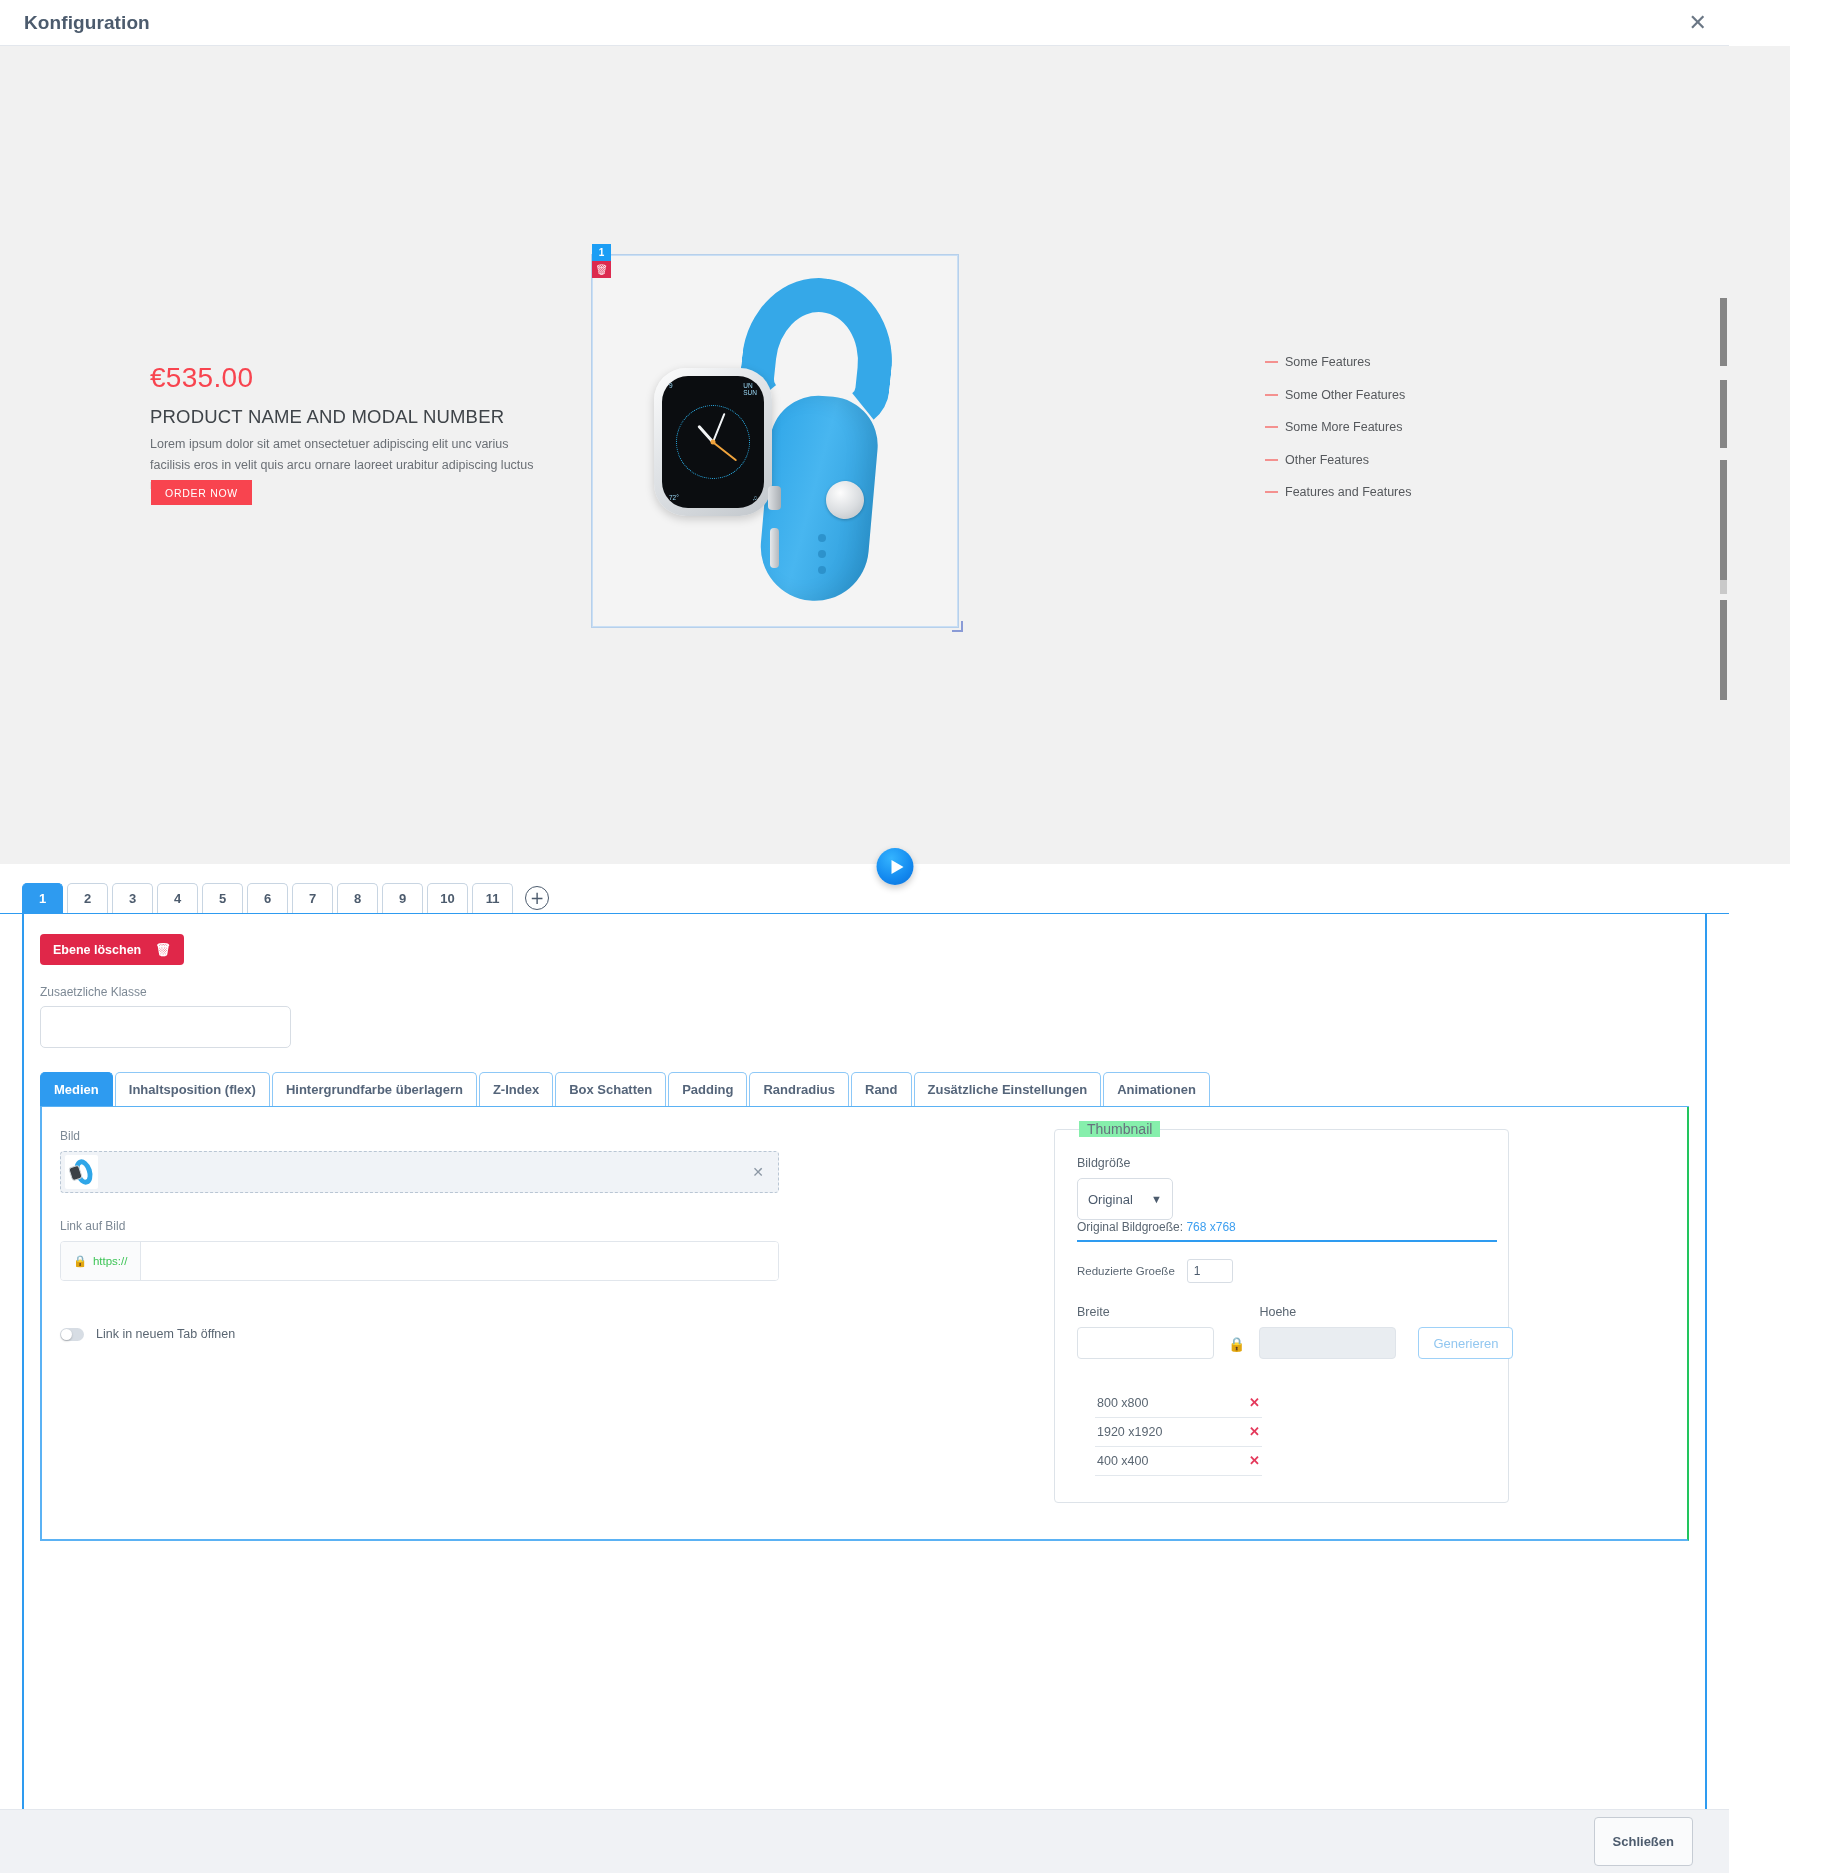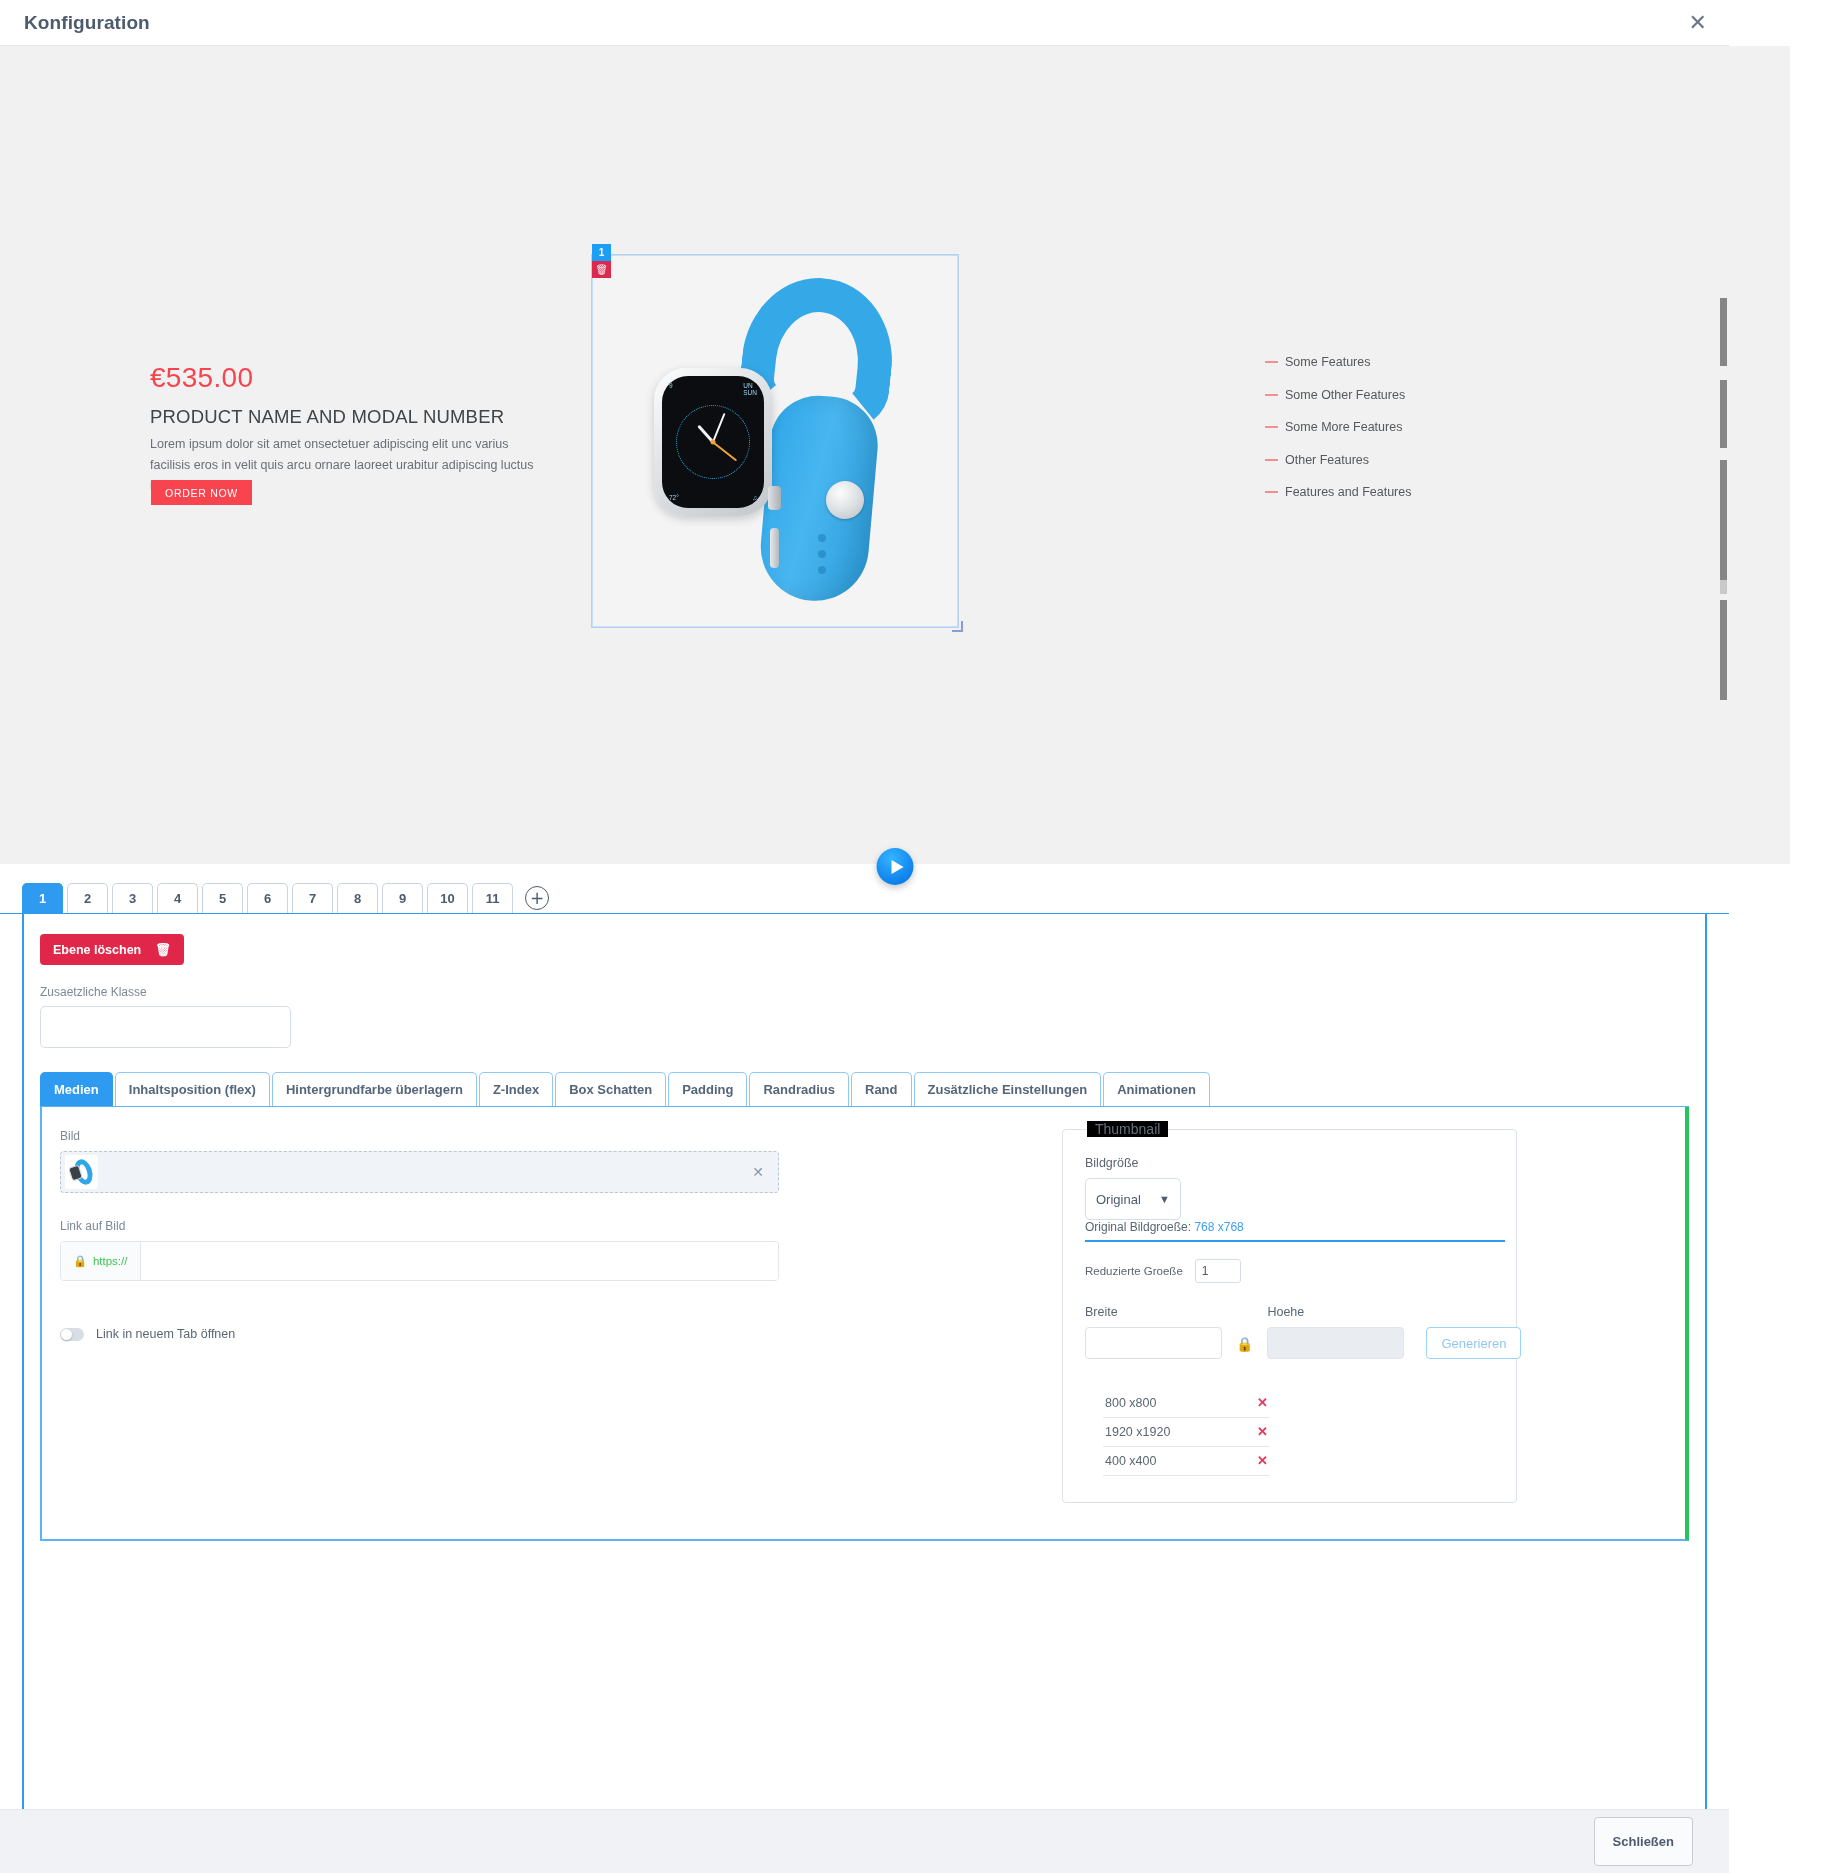--- a/index.html
+++ b/index.html
@@ -234,22 +234,22 @@
   .stab {
     border: 1px solid #8dc8f7; border-bottom: none;
     border-radius: 5px 5px 0 0;
     padding: 9px 13px; margin-right: 2px;
     font-size: 13px; font-weight: bold; color: #55657a;
     background: #fff; cursor: pointer; white-space: nowrap;
   }
   .stab.active { background: #2e9bf0; color: #fff; border-color: #2e9bf0; }
 
   .settings-content {
-    display: flex; gap: 12px;
-    border-left: 2px solid #5bb2f4; border-right: 4px solid #22c55e;
+    display: flex; gap: 4px;
+    border-left: 2px solid #5bb2f4; border-right: 2px solid #22c55e;
     border-bottom: 2px solid #5bb2f4;
     padding: 22px 10px 36px 18px;
     min-height: 390px;
   }
   .col-left { width: 980px; }
   .col-right { flex: 1 1 auto; padding-left: 10px; }
 
   .sm-label { font-size: 12px; color: #7d8995; margin-bottom: 8px; }
   .dropzone {
     height: 42px; border: 1.5px dashed #b9c6d4; border-radius: 4px;
@@ -305,21 +305,21 @@
   }
   .toggle-label { font-size: 12.5px; color: #5a6672; }
 
   
   .thumb-set {
     border: 1px solid #dde3e9; border-radius: 4px;
     padding: 6px 22px 26px 22px; width: 455px;
     position: relative;
   }
   .thumb-legend {
-    position: absolute; top: -9px; left: 24px; background: #000000;
+    position: absolute; top: -9px; left: 24px; background: #86efac;
     padding: 0 8px; font-size: 14px; color: #66717d;
   }
   .tlabel { font-size: 12.5px; color: #5a6672; margin: 20px 0 8px 0; }
   .sel-wrap { position: relative; width: 96px; }
   .sel {
     width: 96px; height: 42px;
     border: 1px solid #d7dde4; border-radius: 5px;
     background: #fff; font-size: 13px; color: #4c5b6d;
     display: flex; align-items: center; padding: 0 10px;
     cursor: pointer;

